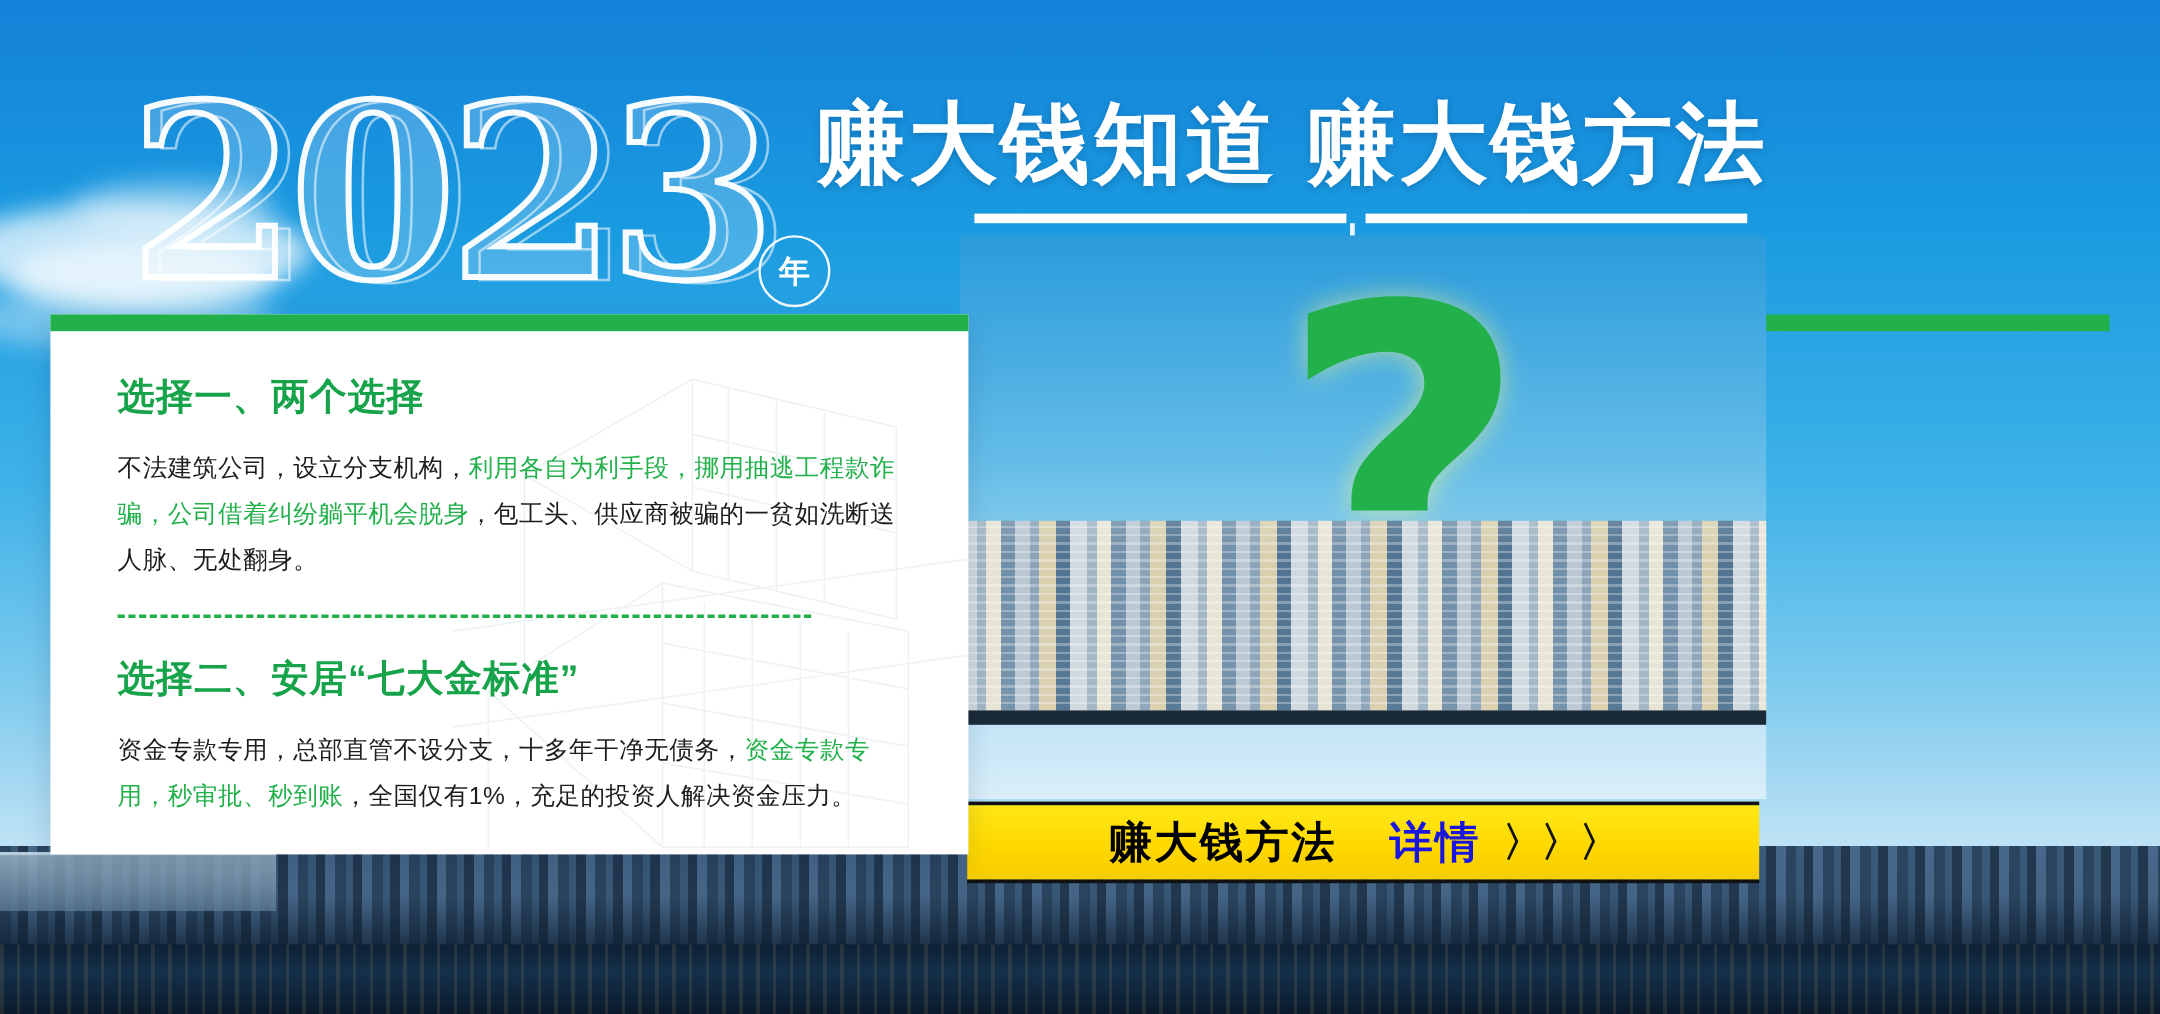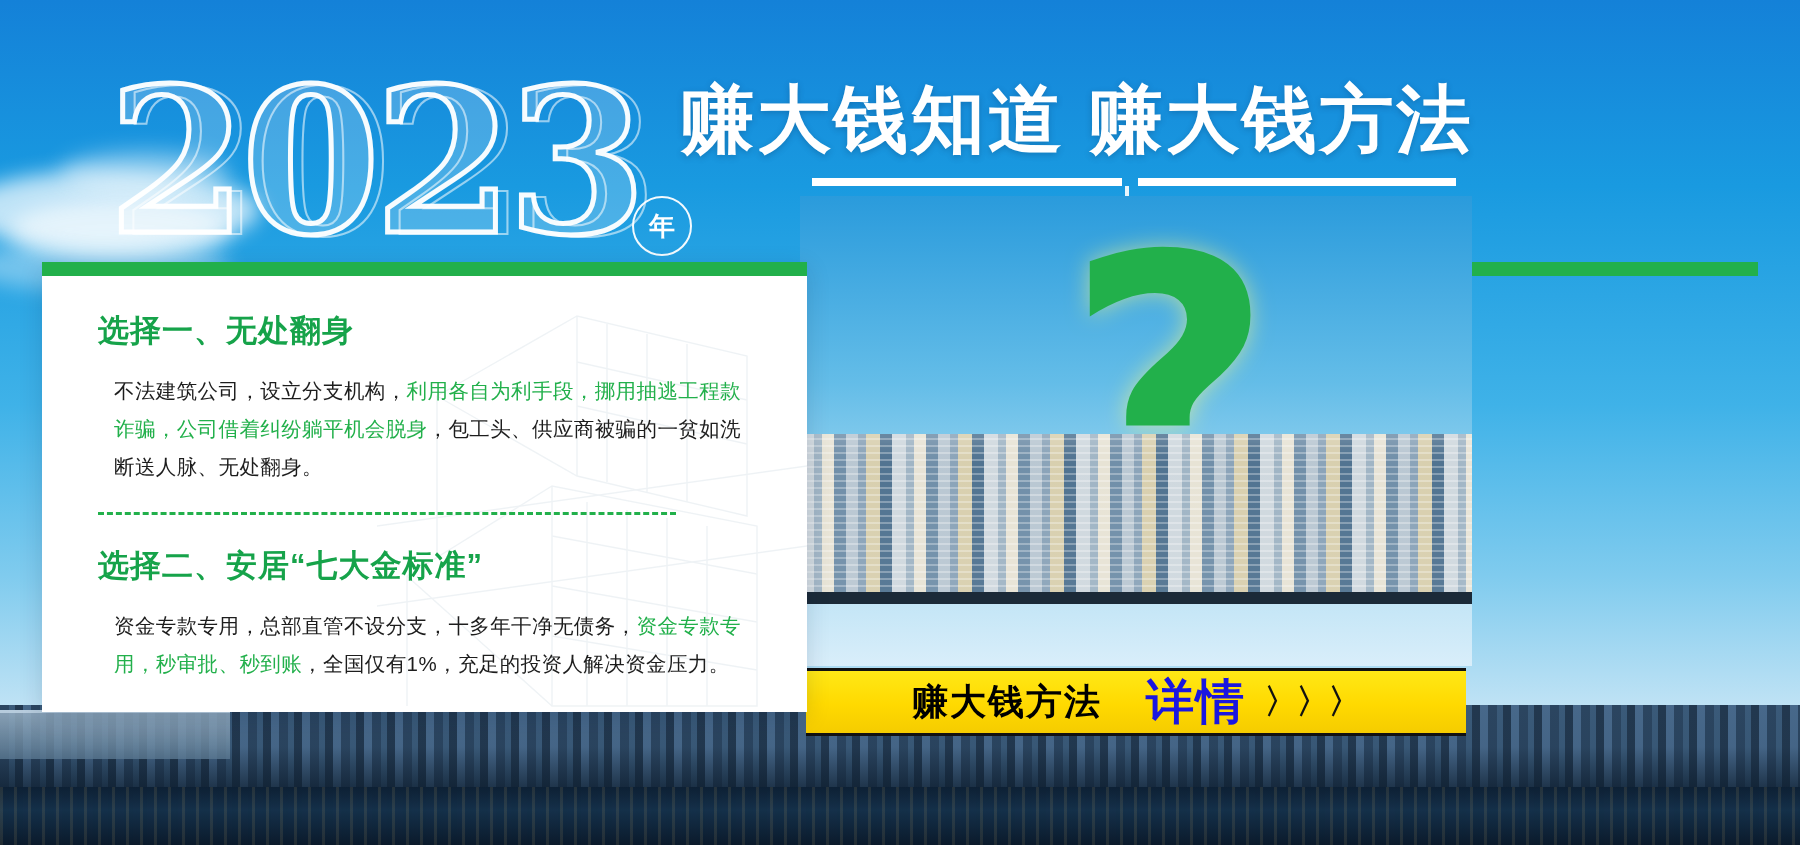--- a/index.html
+++ b/index.html
@@ -91,21 +91,21 @@
   .card-top{position:absolute;left:0;top:0;width:100%;height:14px;background:#22b04b;}
   .blueprint{
     position:absolute;right:0;top:14px;width:430px;height:436px;overflow:hidden;opacity:.5;
   }
   .card-body{position:relative;padding:48px 44px 0 56px;}
 
   .sec-title{
     color:#16a34a;font-size:31px;font-weight:800;letter-spacing:1px;margin:0 0 20px 0;
   }
   .sec-text{
-    font-size:20.5px;line-height:38px;color:#1d1d1d;margin:16px;letter-spacing:.4px;
+    font-size:20.5px;line-height:38px;color:#1d1d1d;margin:0;letter-spacing:.4px;
     max-width:672px;
   }
   .g{color:#22b04b;}
   .divider{
     margin:26px 0 30px 0;height:0;border-top:3px dashed #22b04b;width:578px;
   }
 
   
   .media{
     position:absolute;left:800px;top:196px;width:672px;height:470px;overflow:hidden;
@@ -145,21 +145,21 @@
   }
 
   
   .cta{
     position:absolute;left:806px;top:668px;width:660px;height:62px;
     background:linear-gradient(180deg,#ffe816 0%,#ffd900 55%,#f5cc00 100%);
     border-top:3px solid #111;border-bottom:3px solid #111;
     display:flex;align-items:center;justify-content:center;gap:44px;
   }
   .cta-main{font-size:36px;font-weight:800;color:#000;letter-spacing:2px;}
-  .cta-link{font-size:48px;font-weight:800;color:#1a16e0;letter-spacing:2px;}
+  .cta-link{font-size:36px;font-weight:800;color:#1a16e0;letter-spacing:2px;}
   .cta-arrows{font-size:34px;font-weight:700;color:#111;letter-spacing:-2px;margin-left:-26px;}
 </style>
 </head>
 <body>
 
 <div class="stage">
 
   <div class="sky">
     <div class="cloud c1"></div>
     <div class="cloud c2"></div>
@@ -210,21 +210,21 @@
           <path d="M200 40 L200 200 M60 120 L60 280"></path>
           <path d="M230 48 L230 206 M270 58 L270 216 M310 68 L310 226"></path>
           <path d="M200 86 L370 124 M200 130 L370 168"></path>
           <path d="M0 250 L430 190 M0 330 L430 270"></path>
         </g>
       </svg>
     </div>
 
     <div class="card-body">
 
-      <h2 class="sec-title">选择一、无处翻身</h2>
+      <h2 class="sec-title">选择一、两个选择</h2>
       <p class="sec-text">
         <span>不法建筑公司，设立分支机构，</span><span class="g">利用各自为利手段，挪用抽逃工程款诈骗，公司借着纠纷躺平机会脱身</span><span>，包工头、供应商被骗的一贫如洗断送人脉、无处翻身。</span>
       </p>
 
       <div class="divider"></div>
 
       <h2 class="sec-title">选择二、安居“七大金标准”</h2>
       <p class="sec-text">
         <span>资金专款专用，总部直管不设分支，十多年干净无债务，</span><span class="g">资金专款专用，秒审批、秒到账</span><span>，全国仅有1%，充足的投资人解决资金压力。</span>
       </p>

